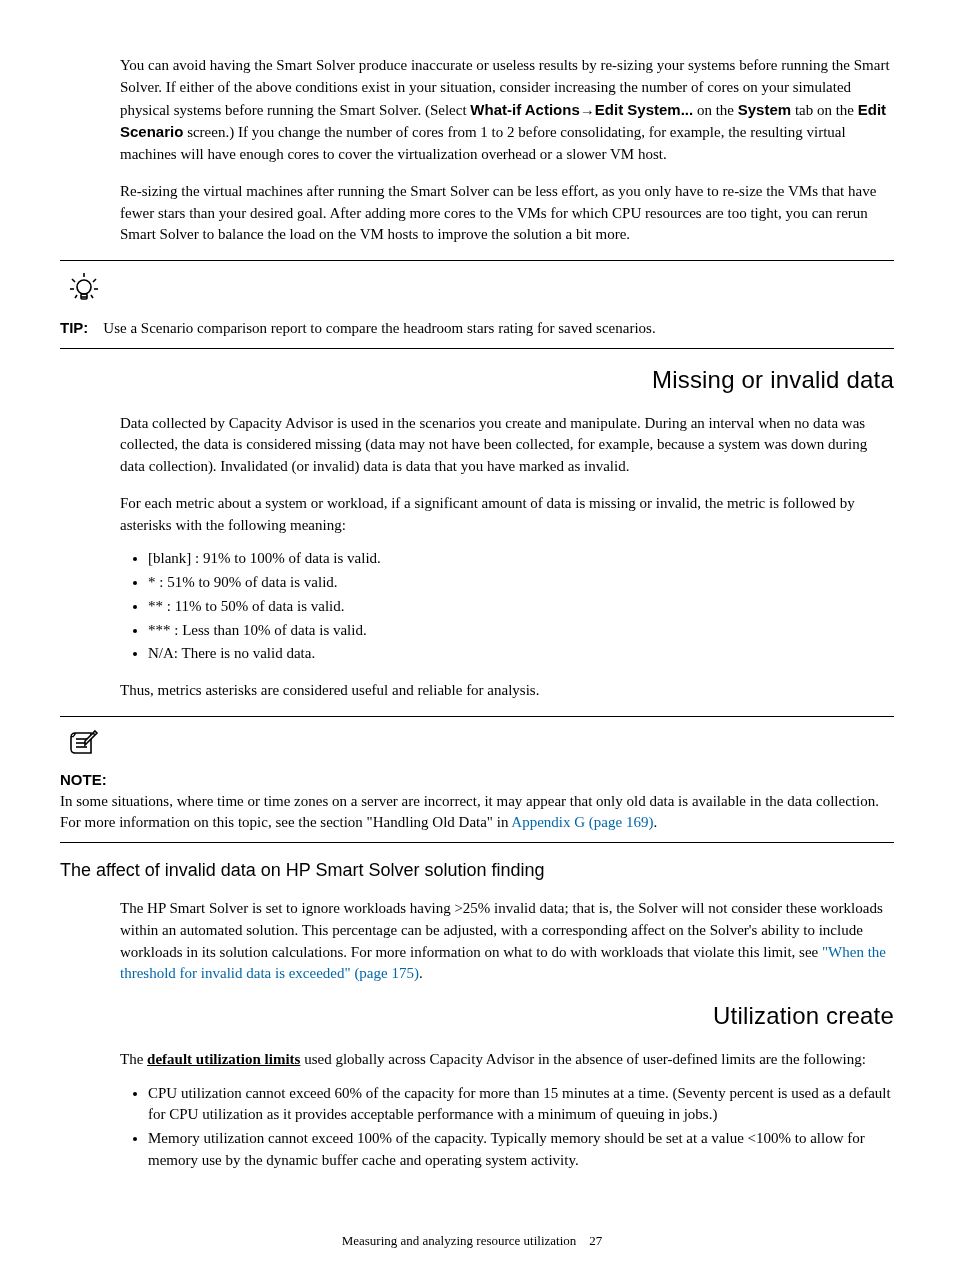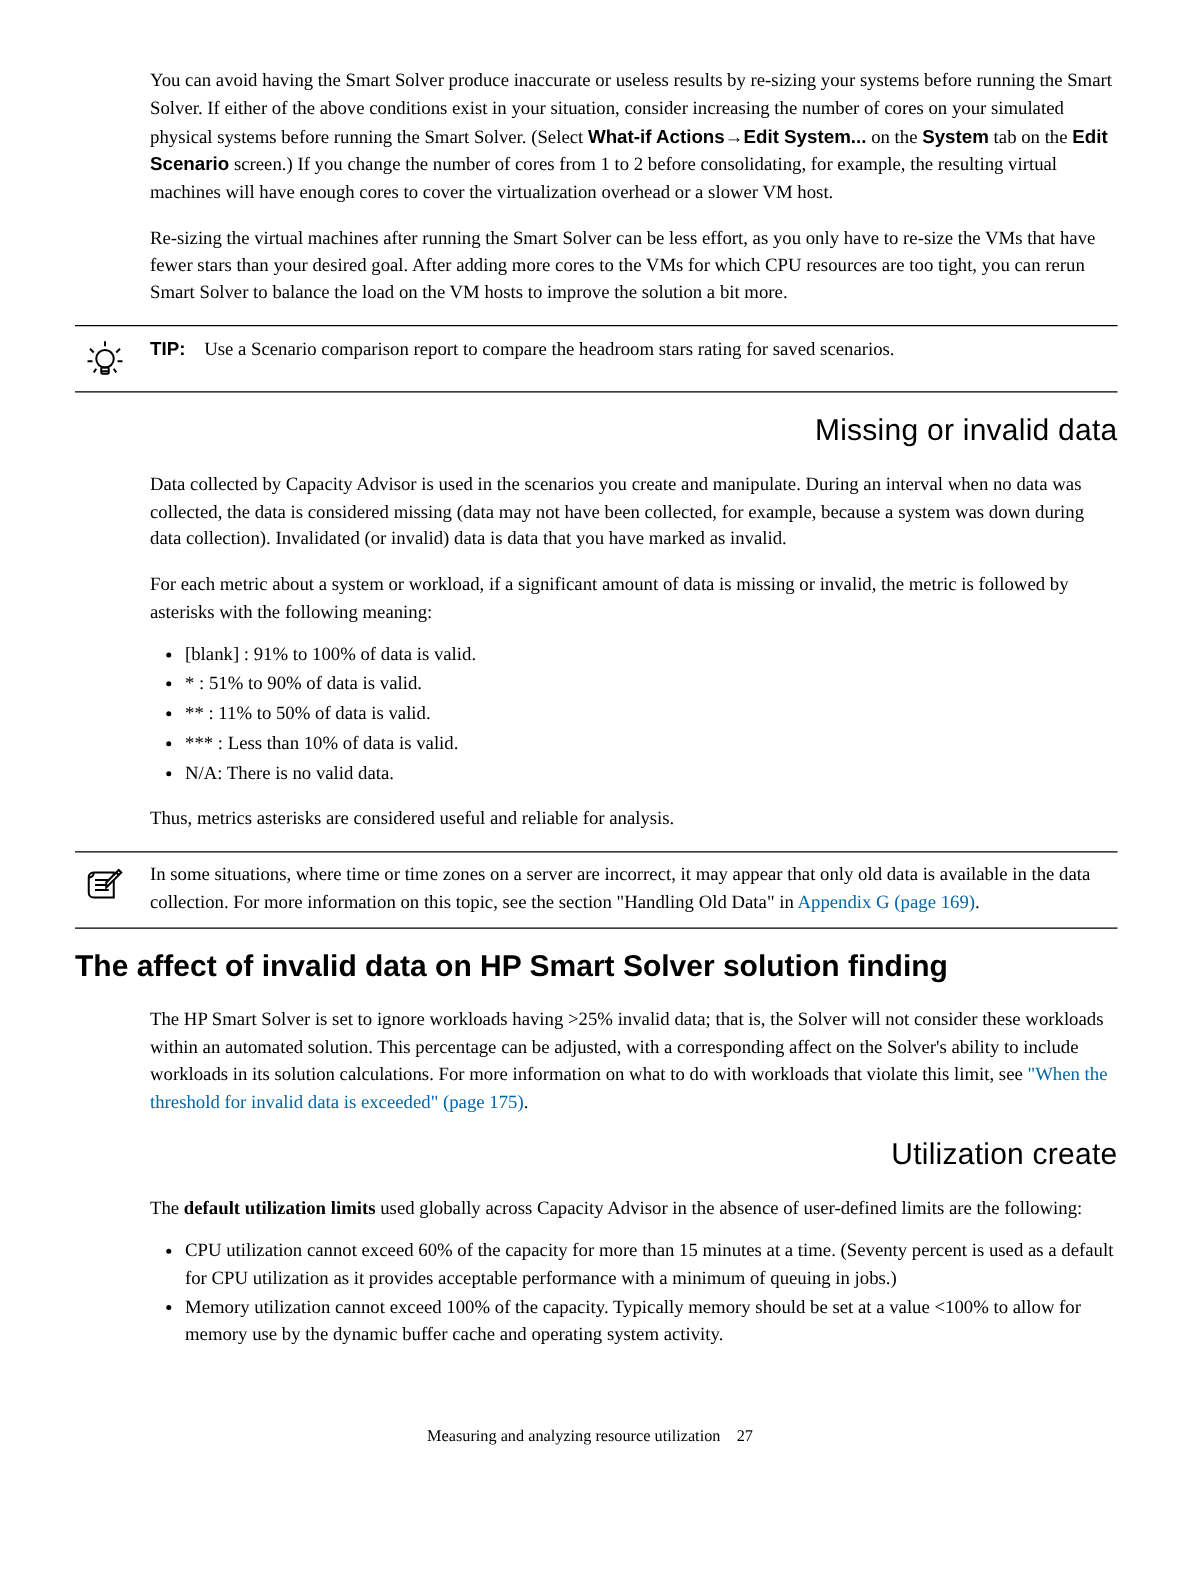--- a/index.html
+++ b/index.html
@@ -17,20 +17,21 @@
     margin-bottom: 12px;
   }
   .callout {
     border-top: 1px solid #000;
     border-bottom: 1px solid #000;
     padding: 8px 0;
     margin: 14px 0 14px 0;
     display: flex;
     align-items: flex-start;
     gap: 12px;
+    flex-direction: column;
   }
   .callout .icon-wrap {
     width: 48px;
     flex-shrink: 0;
     display: flex;
     justify-content: center;
     padding-top: 2px;
   }
   .callout .content {
     flex: 1;
@@ -42,33 +43,34 @@
   h2 {
     font-family: Arial, Helvetica, sans-serif;
     font-weight: 300;
     font-size: 24px;
     margin: 14px 0 10px 0;
     letter-spacing: 0.2px;
     text-align: right;
   }
   h3 {
     font-family: Arial, Helvetica, sans-serif;
-    font-weight: 700;
-    font-size: 24px;
+    font-weight: 400;
+    font-size: 18px;
     margin: 14px 0 8px 0;
   }
   ul {
     margin: 6px 0 10px 60px;
     padding-left: 28px;
   }
   li {
     margin-bottom: 2px;
   }
   .bold {
     font-weight: bold;
+    text-decoration: underline;
   }
   .sans-bold {
     font-family: Arial, Helvetica, sans-serif;
     font-weight: bold;
   }
   .link {
     color: #0066aa;
   }
   .footer {
     text-align: center;
@@ -128,20 +130,21 @@
       <path d="M4 10 C4 6 8 6 8 6 L24 6 L24 26 L8 26 C8 26 4 26 4 22 Z"></path>
       <path d="M4 10 C8 10 8 6 8 6" fill="none"></path>
       <line x1="9" y1="12" x2="20" y2="12"></line>
       <line x1="9" y1="16" x2="20" y2="16"></line>
       <line x1="9" y1="20" x2="20" y2="20"></line>
       <path d="M28 4 L30 6 L20 16 L18 18 L18 14 Z" fill="#fff"></path>
       <line x1="26" y1="6" x2="28" y2="8"></line>
     </svg>
   </div>
   <div class="content">
+    <div class="label">NOTE:</div>
     <span>In some situations, where time or time zones on a server are incorrect, it may appear that only old data is available in the data collection. For more information on this topic, see the section "Handling Old Data" in </span><span class="link">Appendix G (page 169)</span><span>.</span>
   </div>
 </div>
 
 <h3>The affect of invalid data on HP Smart Solver solution finding</h3>
 
 <p class="body-text">
   <span>The HP Smart Solver is set to ignore workloads having &gt;25% invalid data; that is, the Solver will not consider these workloads within an automated solution. This percentage can be adjusted, with a corresponding affect on the Solver's ability to include workloads in its solution calculations. For more information on what to do with workloads that violate this limit, see </span><span class="link">"When the threshold for invalid data is exceeded" (page 175)</span><span>.</span>
 </p>
 

